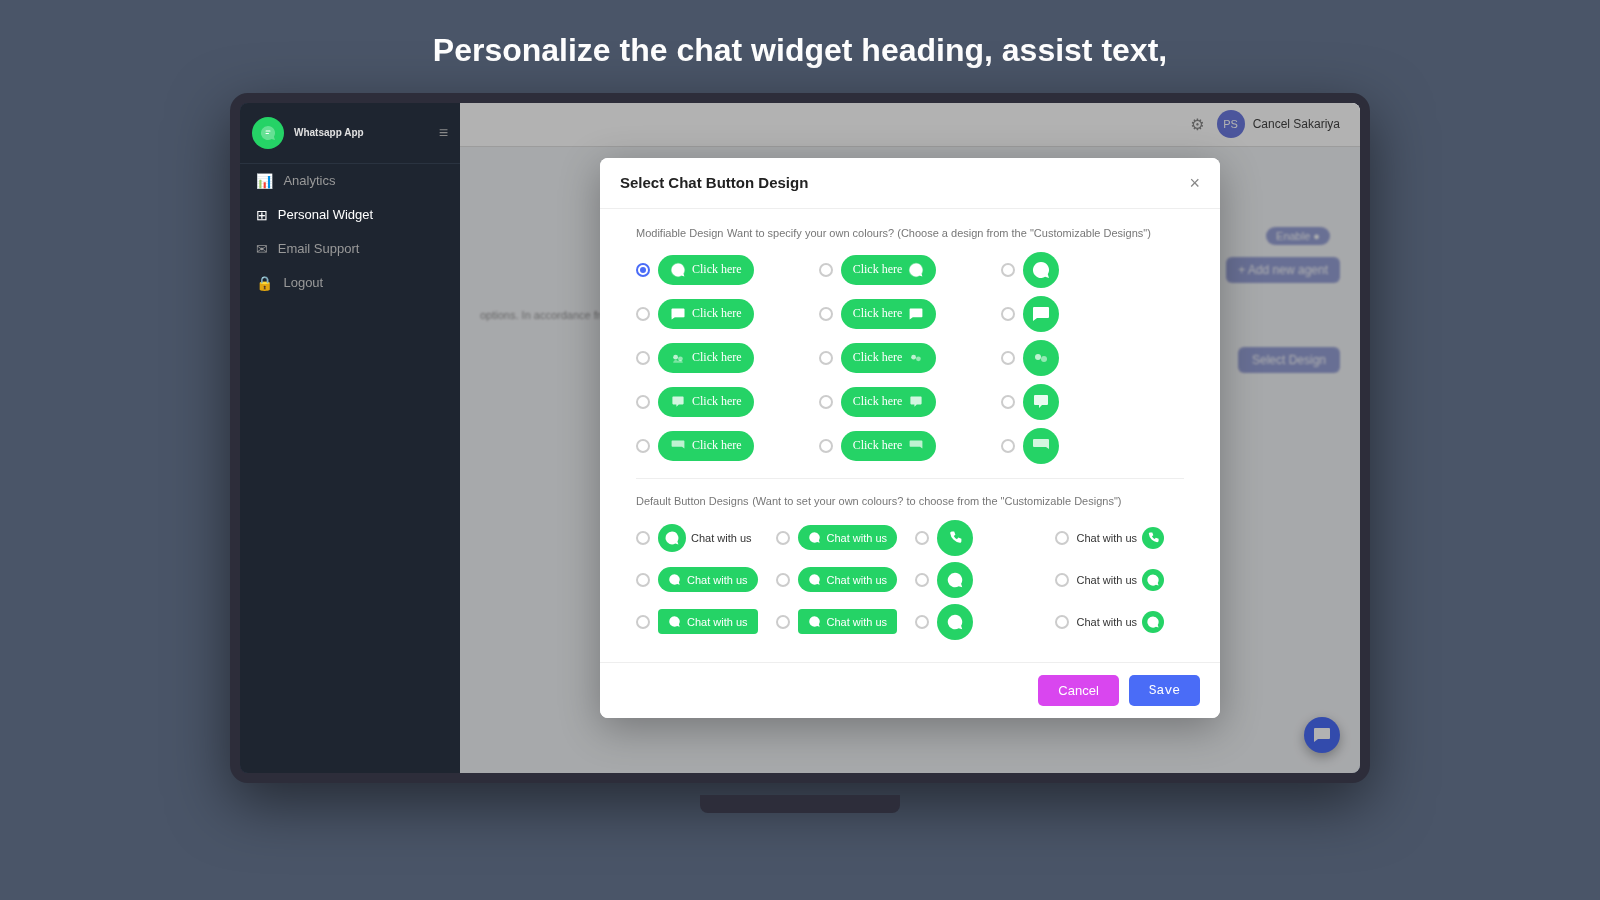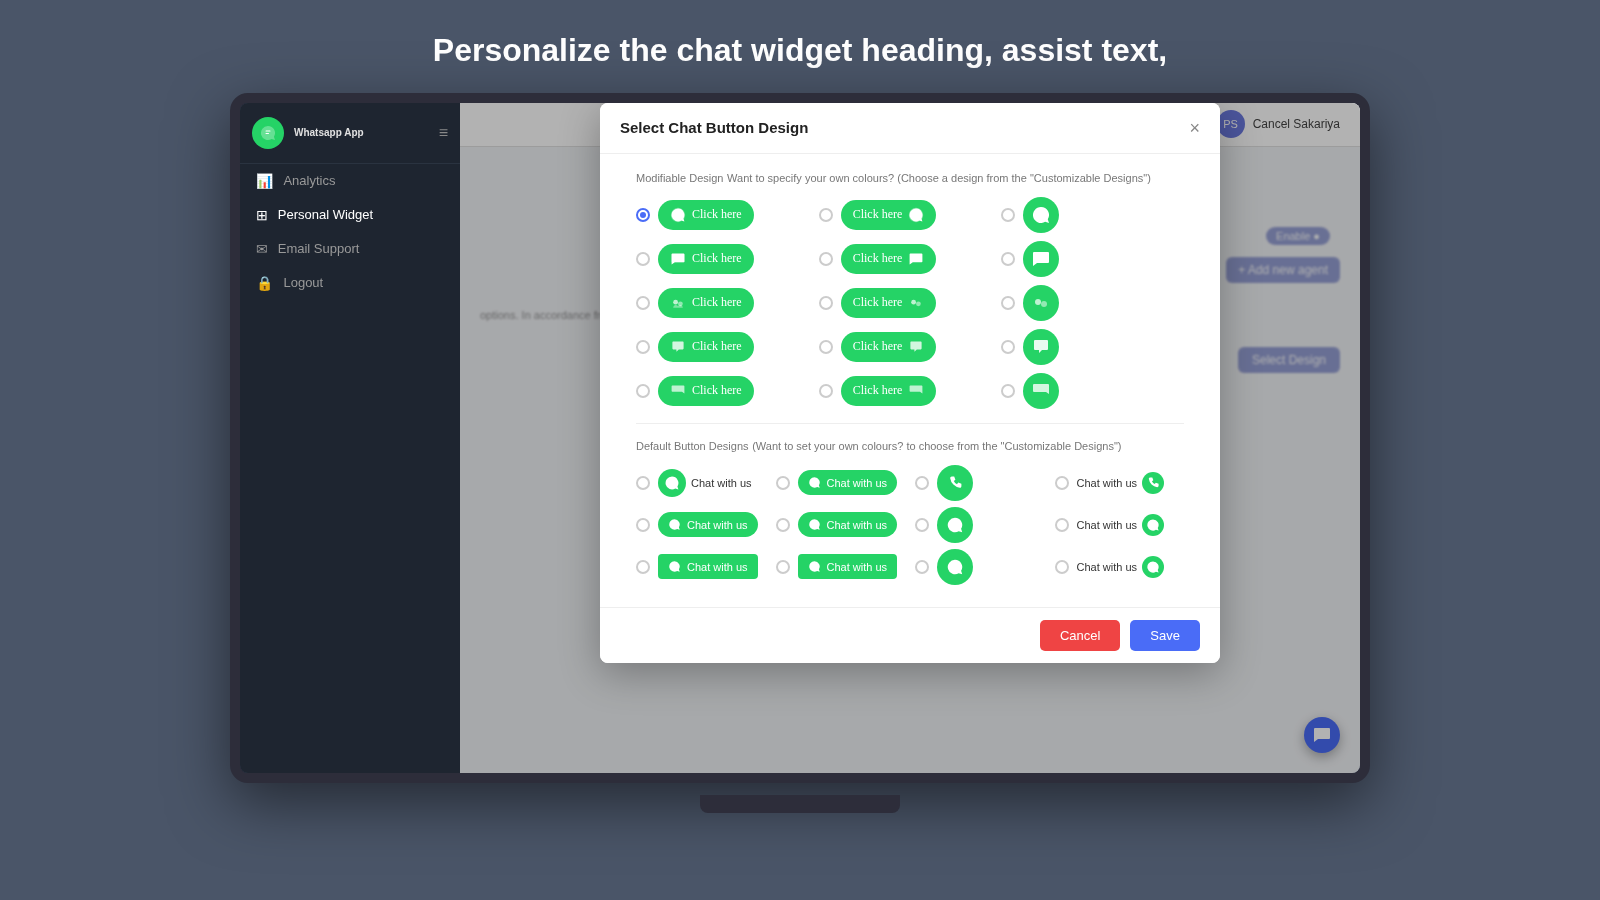--- a/index.html
+++ b/index.html
@@ -225,21 +225,21 @@
       font-size: 18px;
       box-shadow: 0 4px 12px rgba(0,0,0,0.3);
     }
 
     
     .modal-overlay {
       position: absolute;
       top: 0; left: 0; right: 0; bottom: 0;
       background: rgba(0,0,0,0.3);
       display: flex;
-      align-items: flex-start;
+      align-items: center;
       justify-content: center;
       z-index: 10;
     }
 
     .modal {
       background: #fff;
       border-radius: 8px;
       width: 620px;
       max-height: 560px;
       overflow-y: auto;
@@ -398,33 +398,34 @@
       border-top: 1px solid #eee;
       gap: 10px;
       position: sticky;
       bottom: 0;
       background: #fff;
     }
     .btn-cancel {
       padding: 8px 20px;
       border-radius: 5px;
       border: none;
-      background: #ef4444;
+      background: #d946ef;
       color: white;
       font-size: 13px;
       cursor: pointer;
     }
     .btn-save {
       padding: 8px 20px;
       border-radius: 5px;
       border: none;
       background: #4a6cf7;
       color: white;
       font-size: 13px;
       cursor: pointer;
+      font-family: Liberation Mono, monospace;
     }
 
     
     .wa-svg {
       display: inline-block;
       width: 16px;
       height: 16px;
       vertical-align: middle;
     }
     .wa-svg-lg {

